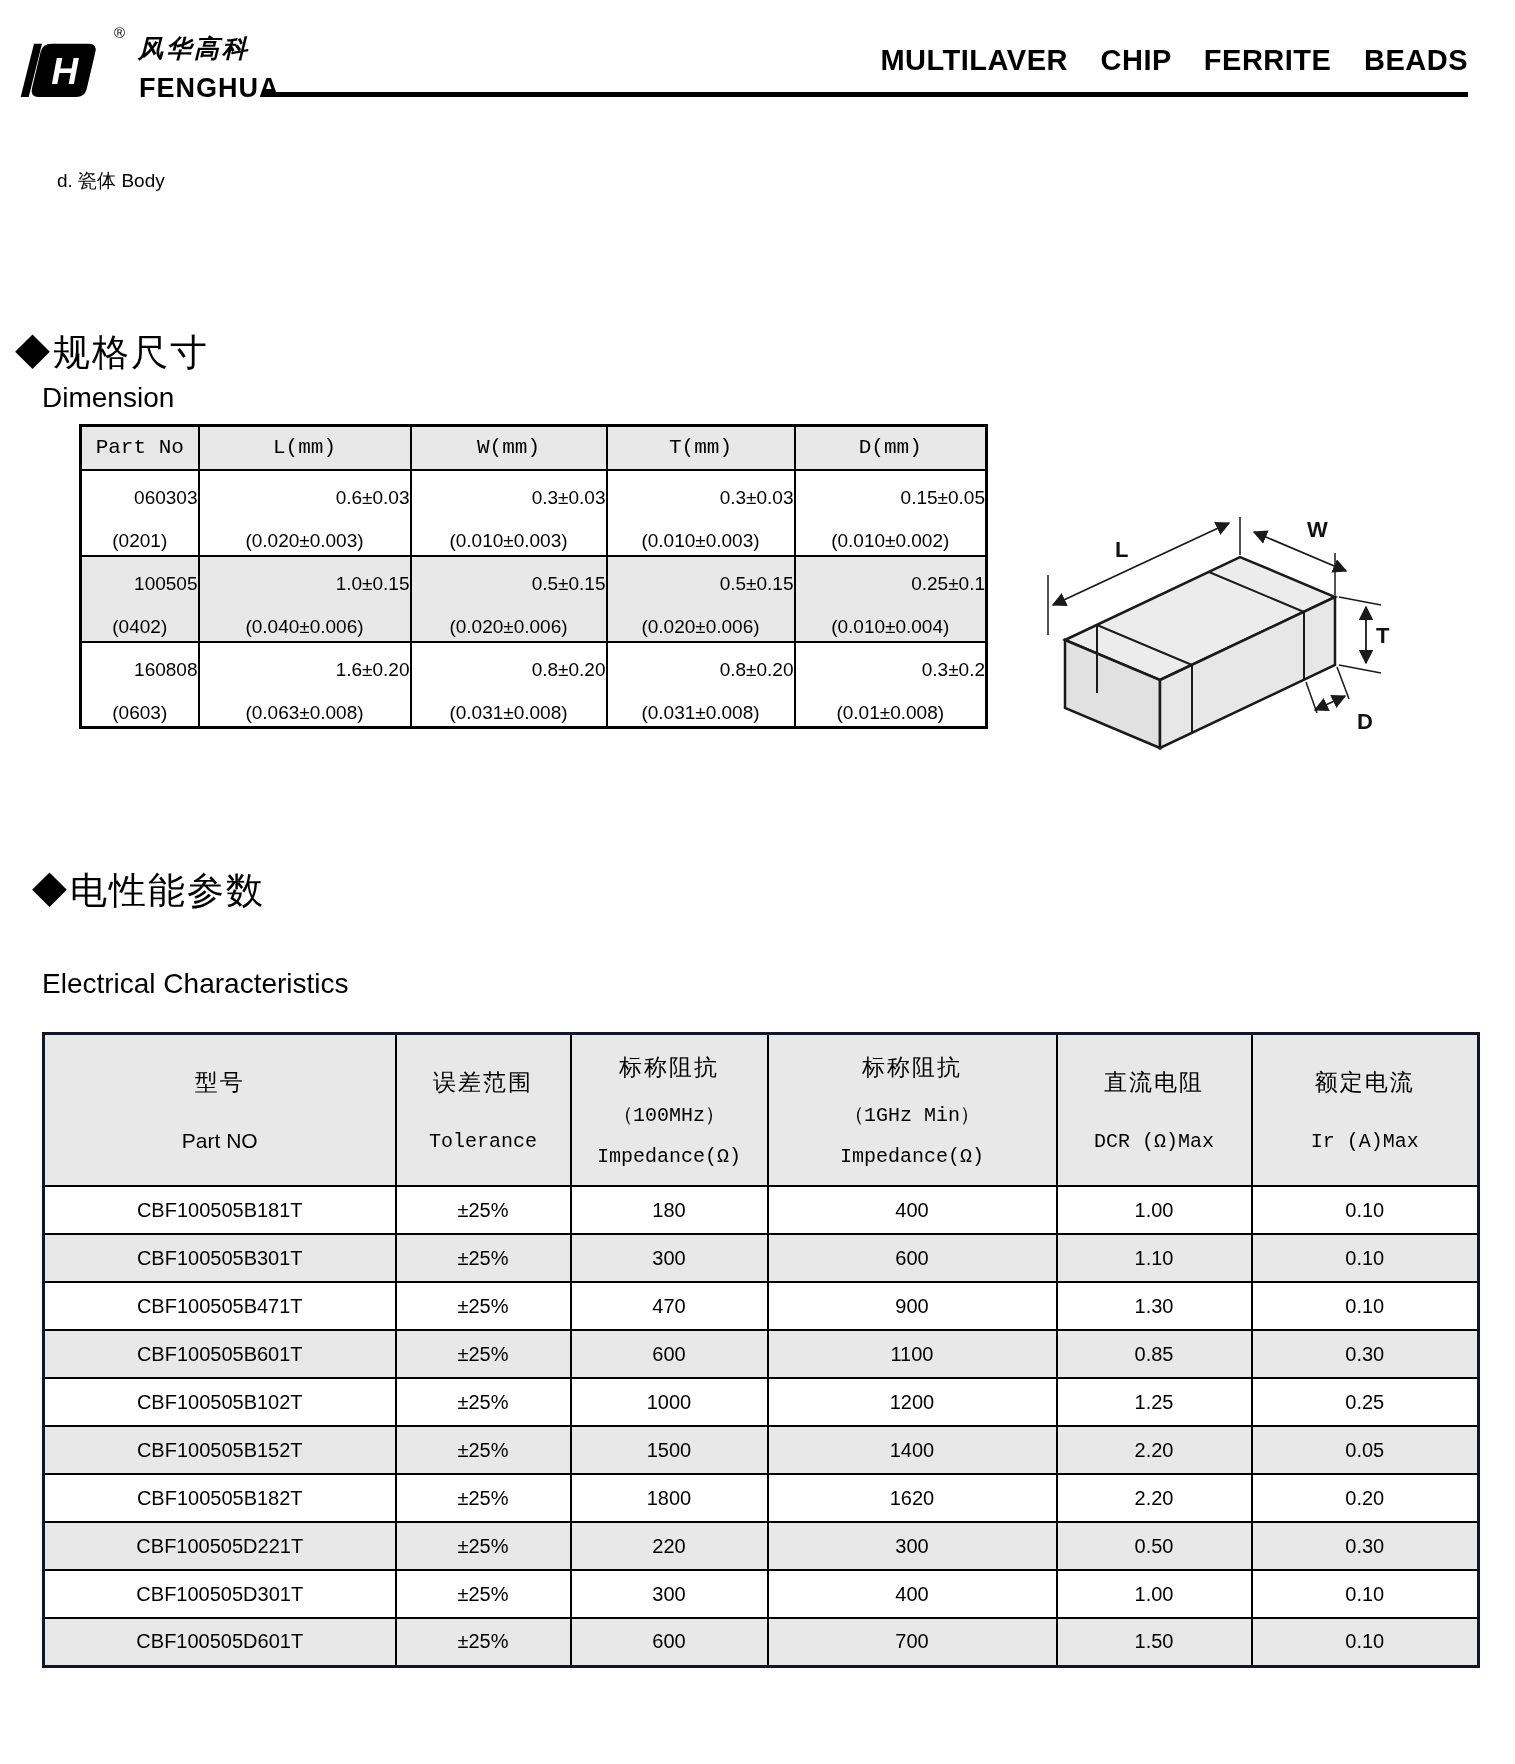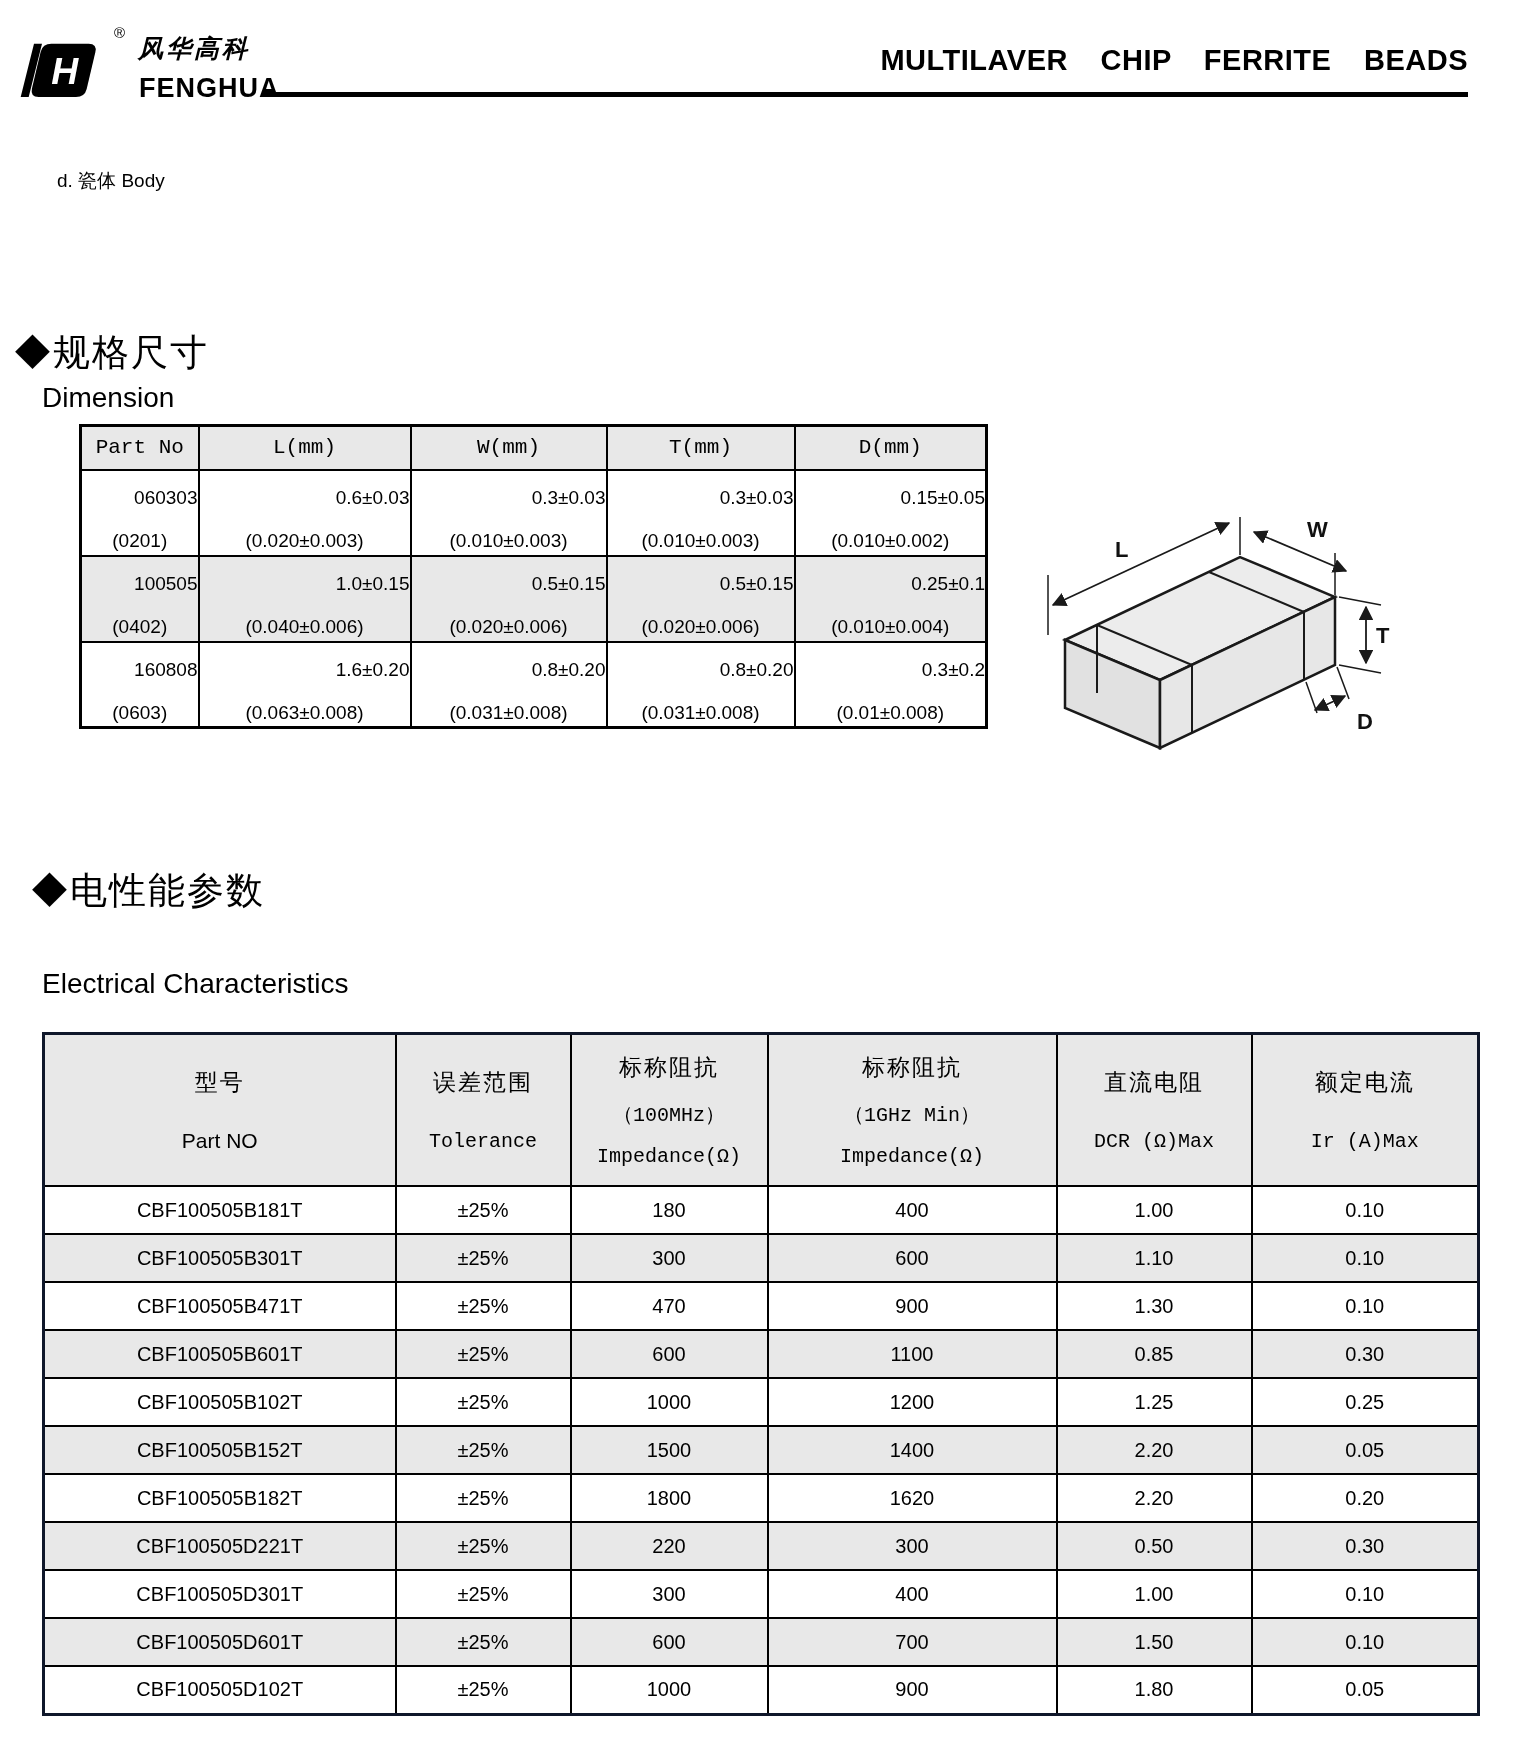--- a/index.html
+++ b/index.html
@@ -334,24 +334,16 @@
           <td>0.10</td>
         </tr>
         <tr class="shade">
           <td>CBF100505D601T</td>
           <td>±25%</td>
           <td>600</td>
           <td>700</td>
           <td>1.50</td>
           <td>0.10</td>
         </tr>
-        <tr>
-          <td>CBF100505D102T</td>
-          <td>±25%</td>
-          <td>1000</td>
-          <td>900</td>
-          <td>1.80</td>
-          <td>0.05</td>
-        </tr>
       </tbody>
   </table>
 
 </div>
 
 </body></html>

